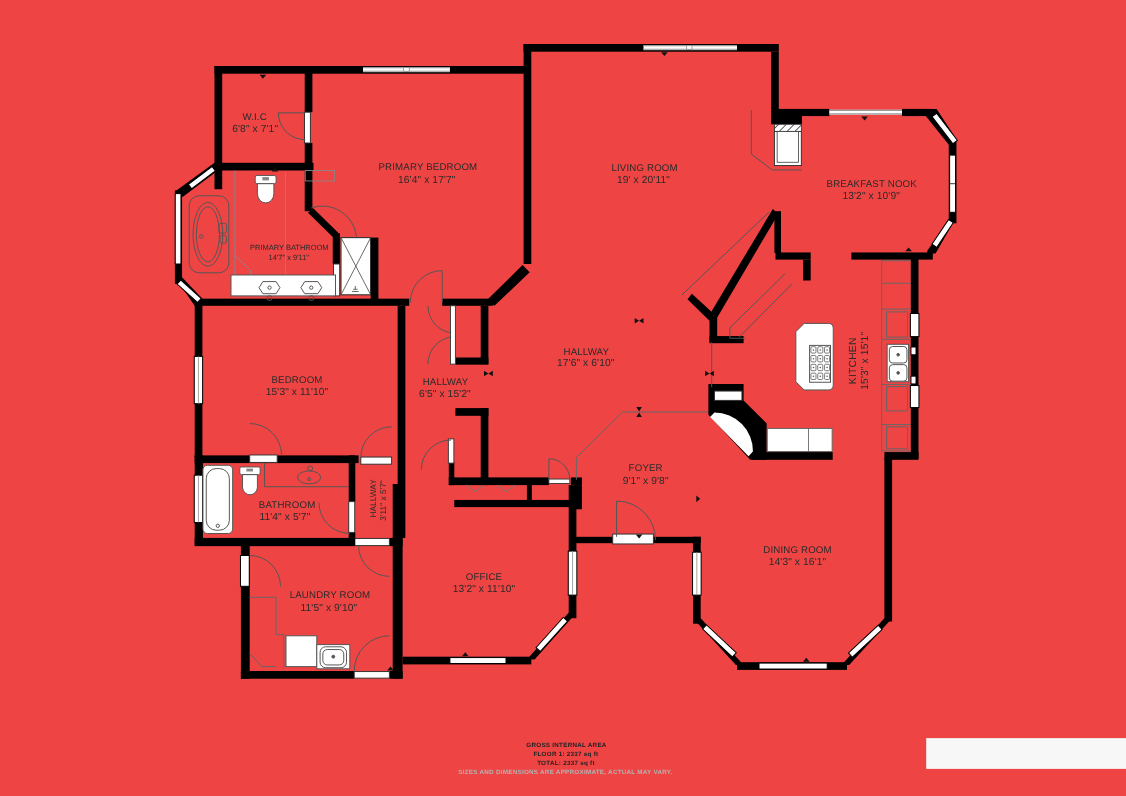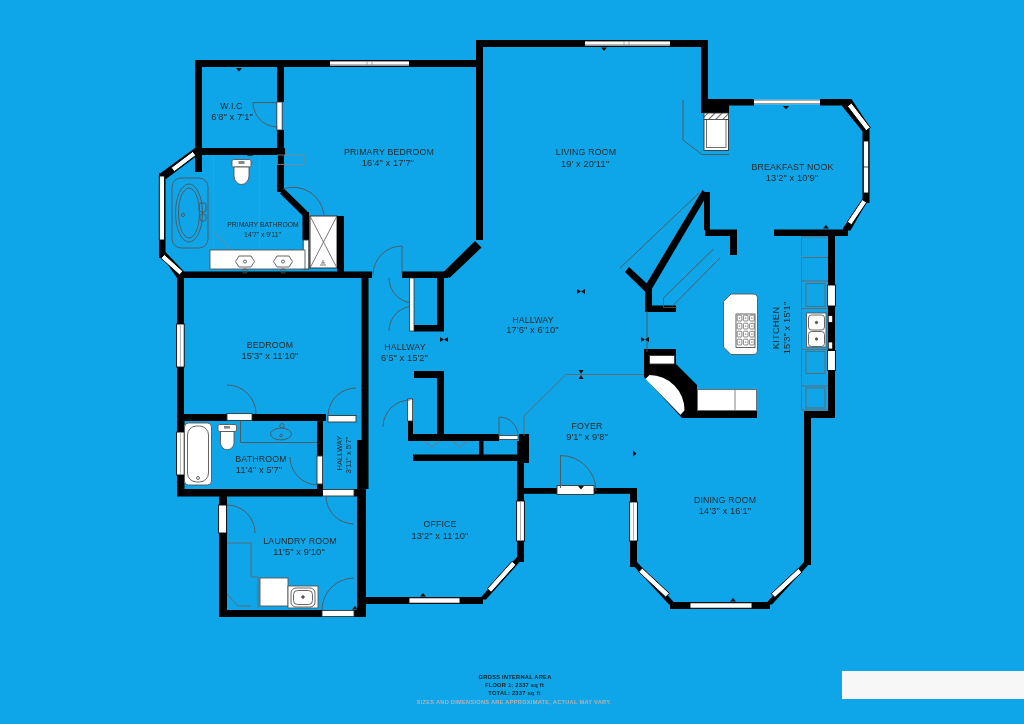--- a/index.html
+++ b/index.html
@@ -1,16 +1,16 @@
 <!DOCTYPE html>
 <html><head>
 <meta charset="utf-8">
 <style>
   html,body{margin:0;padding:0;background:#fff;}
-  .page{width:1024px;height:724px;position:relative;background:#0ea5e9;overflow:hidden;}
+  .page{width:1024px;height:724px;position:relative;background:#ef4444;overflow:hidden;}
   svg{position:absolute;top:0;left:0;}
   text{font-family:"Liberation Sans", sans-serif;fill:#2a2a2a;}
   .rn{font-size:8.8px;letter-spacing:.15px;}
   .rd{font-size:9.3px;letter-spacing:.1px;}
   .ft{font-size:5.7px;font-weight:bold;letter-spacing:.25px;fill:#222;}
   .ftg{font-size:5.7px;font-weight:bold;letter-spacing:.25px;fill:#b3b3b3;}
 </style>
 </head>
 <body>
 <div class="page">

